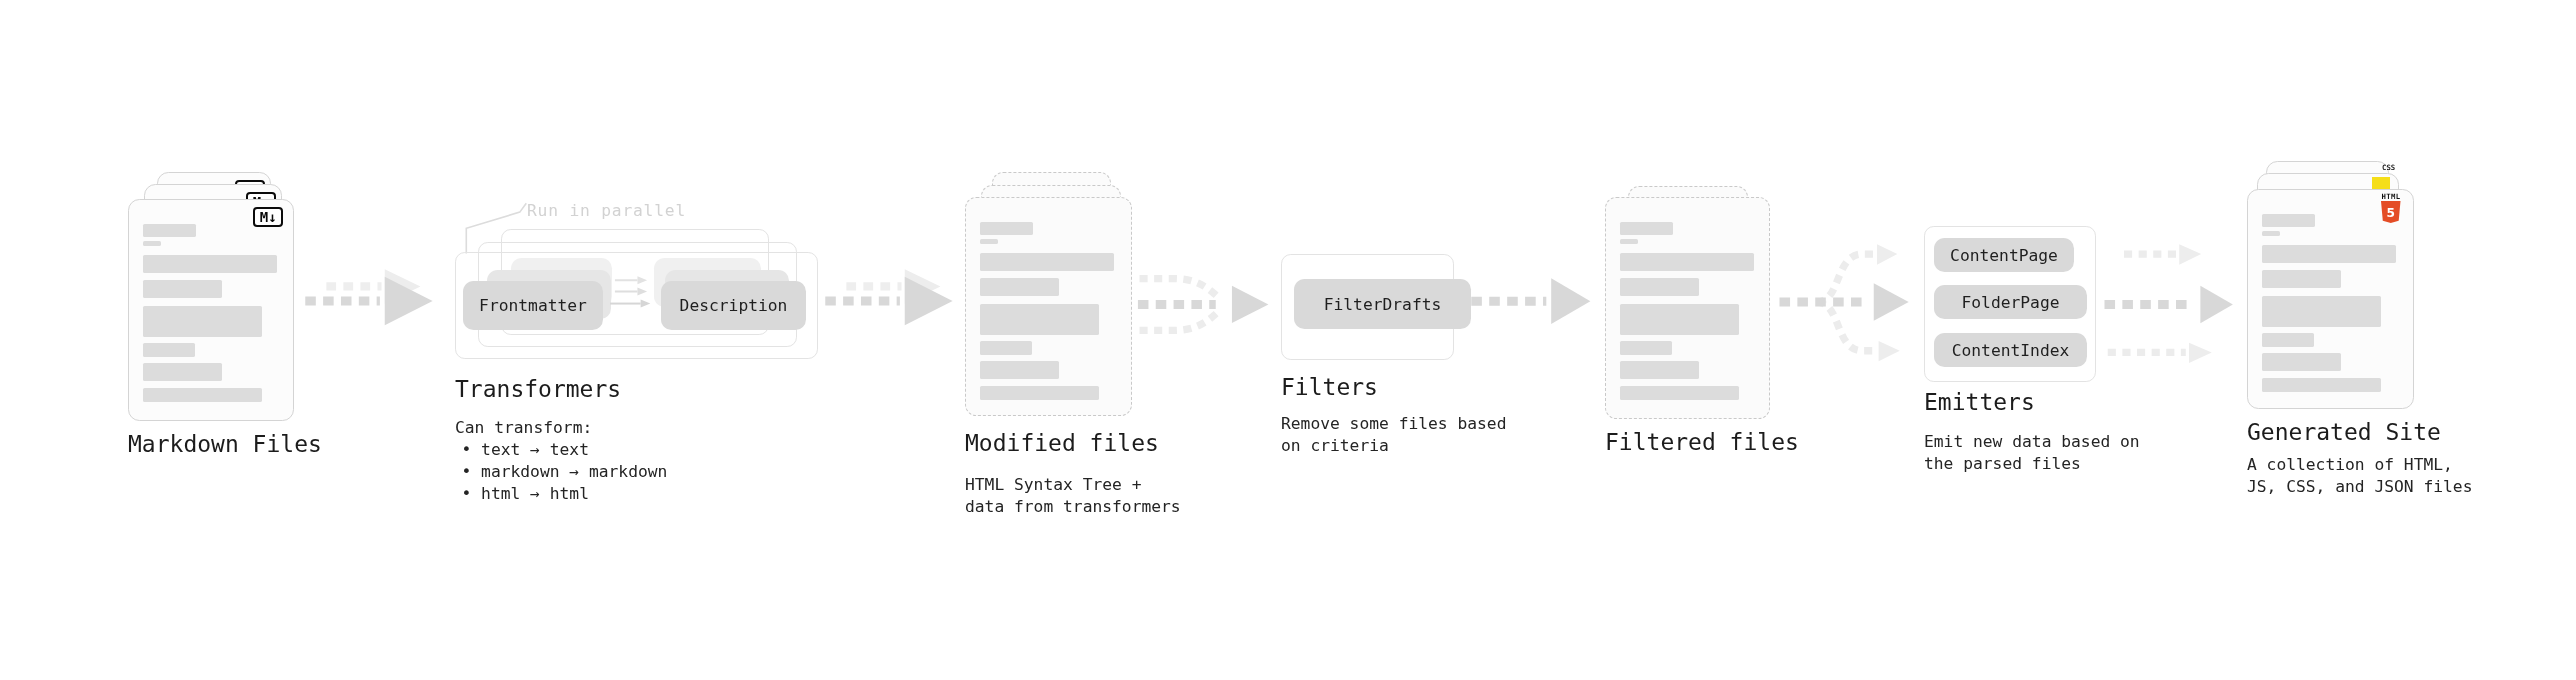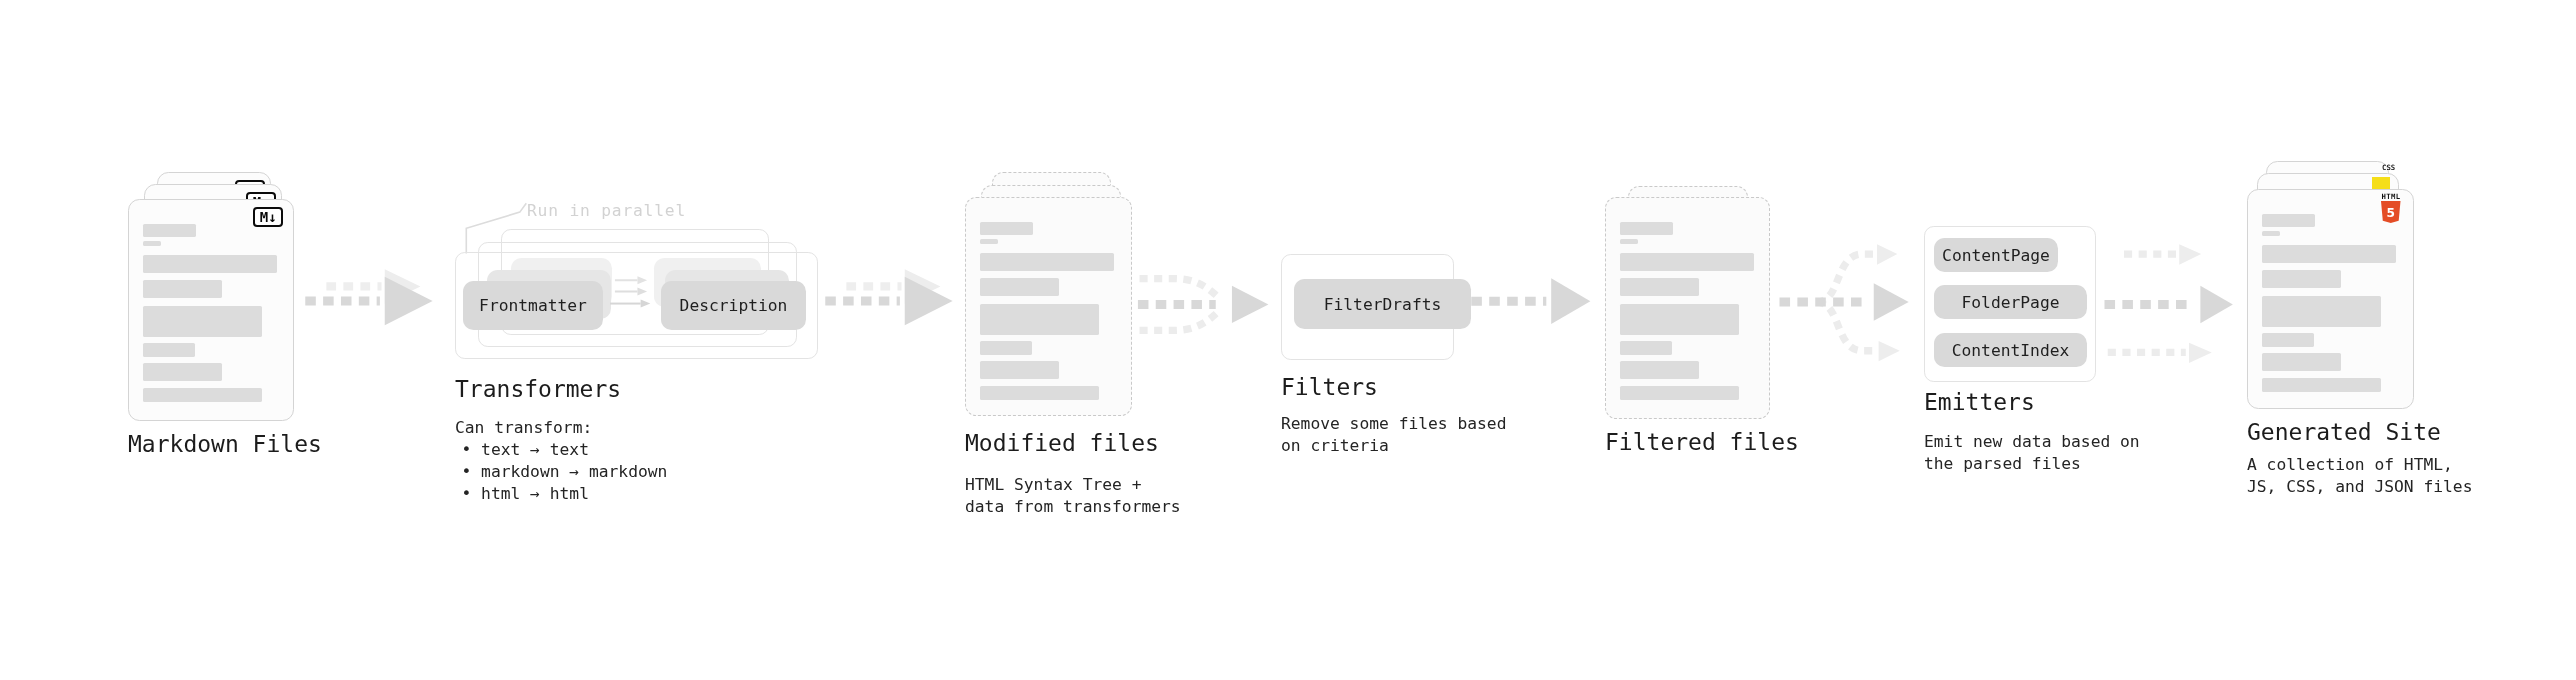--- a/index.html
+++ b/index.html
@@ -241,21 +241,21 @@
     <path class="dash-branch" d="M50,80 C80,80 72,21 106,21 L120,21"></path>
     <polygon class="head-faint" points="124,9 124,34 149,21"></polygon>
     <path class="dash-branch" d="M50,80 C80,80 72,140 106,140 L122,140"></path>
     <polygon class="head-faint" points="126,128 126,153 152,140"></polygon>
     <line class="dash-main" x1="4" y1="80" x2="110" y2="80"></line>
     <polygon class="head-main" points="120,57 120,103 163,80"></polygon>
   </svg>
 
   <div>
     <div class="frame" style="left:1924px;top:226px;width:172px;height:156px;"></div>
-    <div class="gbox" style="left:1934px;top:238px;width:124px;height:34px;">ContentPage</div>
+    <div class="gbox" style="left:1934px;top:238px;width:140px;height:34px;">ContentPage</div>
     <div class="gbox" style="left:1934px;top:285px;width:153px;height:34px;">FolderPage</div>
     <div class="gbox" style="left:1934px;top:333px;width:153px;height:34px;">ContentIndex</div>
     <div class="title" style="left:1924px;top:388px;">Emitters</div>
     <div class="desc" style="left:1924px;top:431px;">
       <div>Emit new data based on</div>
       <div>the parsed files</div>
     </div>
   </div>
 
   <svg style="left:2101px;top:237px;" width="137" height="130" viewBox="0 0 168 160">

